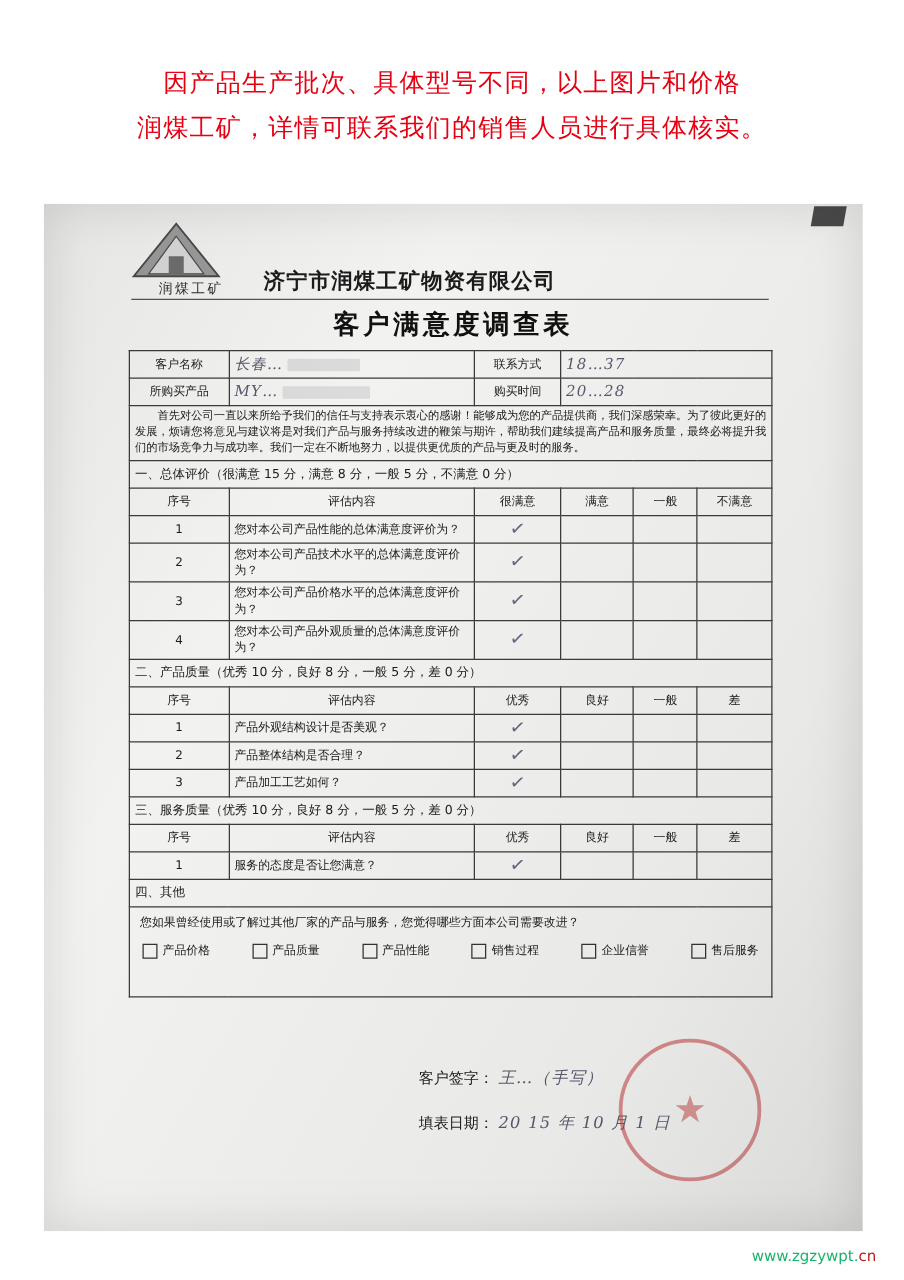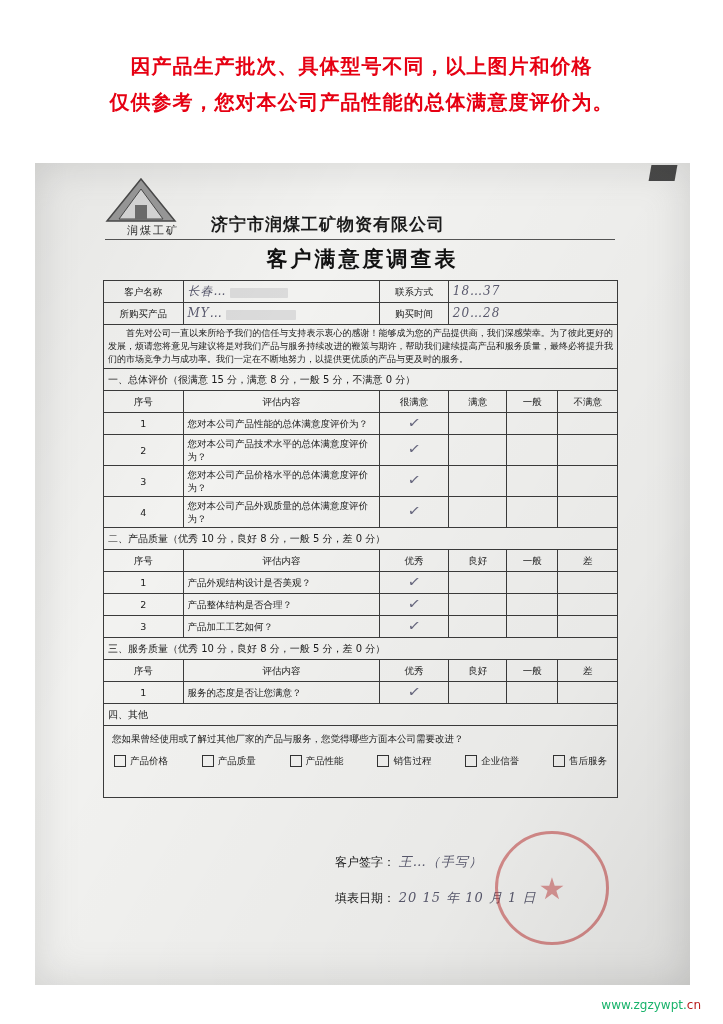--- a/index.html
+++ b/index.html
@@ -17,21 +17,21 @@
 
   
   .banner {
     position: absolute;
     top: 48px;
     left: 0;
     width: 723px;
     text-align: center;
     color: #e60012;
     font-size: 20px;
-    font-weight: bold;
+    font-weight: normal;
     line-height: 36px;
     letter-spacing: 1px;
     font-family: "DejaVu Sans", sans-serif;
   }
   .banner div { white-space: nowrap; }
 
   
   .sheet {
     position: absolute;
     left: 35px;
@@ -252,21 +252,21 @@
     color: #19b36b;
     font-family: "DejaVu Sans", sans-serif;
   }
   .footer-url .cn { color: #b91c1c; }
 </style>
 </head>
 <body>
 
 <div class="banner">
   <div>因产品生产批次、具体型号不同，以上图片和价格</div>
-  <div>仅供参考，您对本公司产品性能的总体满意度评价为。</div>
+  <div>润煤工矿，详情可联系我们的销售人员进行具体核实。</div>
 </div>
 
 <div class="sheet">
   <div class="sheet-inner">
     <div class="corner-mark"></div>
 
     <div class="logo-row">
       <svg class="logo-mark" viewBox="0 0 72 46">
         <polygon points="36,2 70,44 2,44" fill="#9a9a9a" stroke="#4a4a4a" stroke-width="1.5"></polygon>
         <polygon points="36,12 58,42 14,42" fill="#d8d8d8" stroke="#4a4a4a" stroke-width="1"></polygon>

